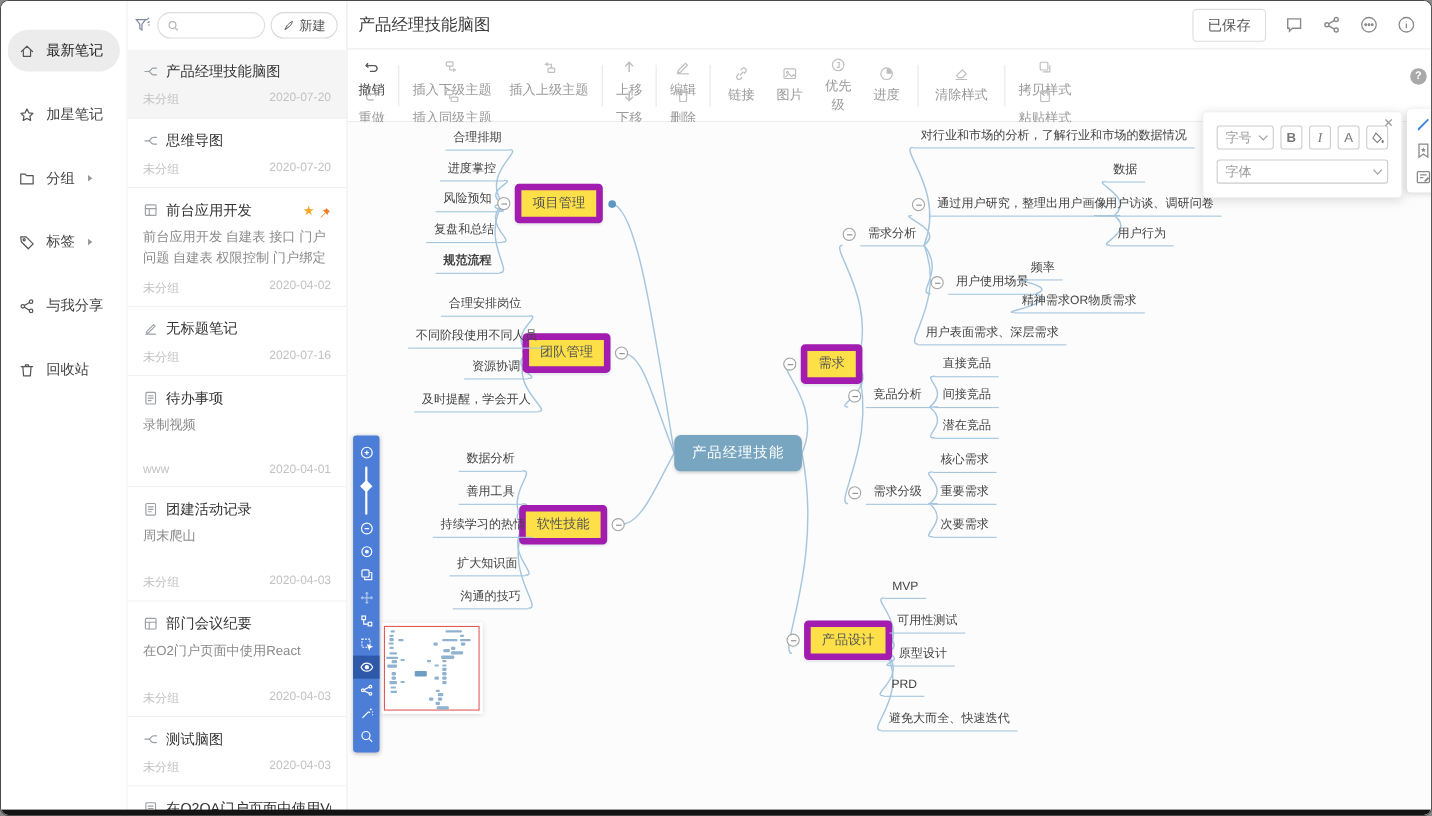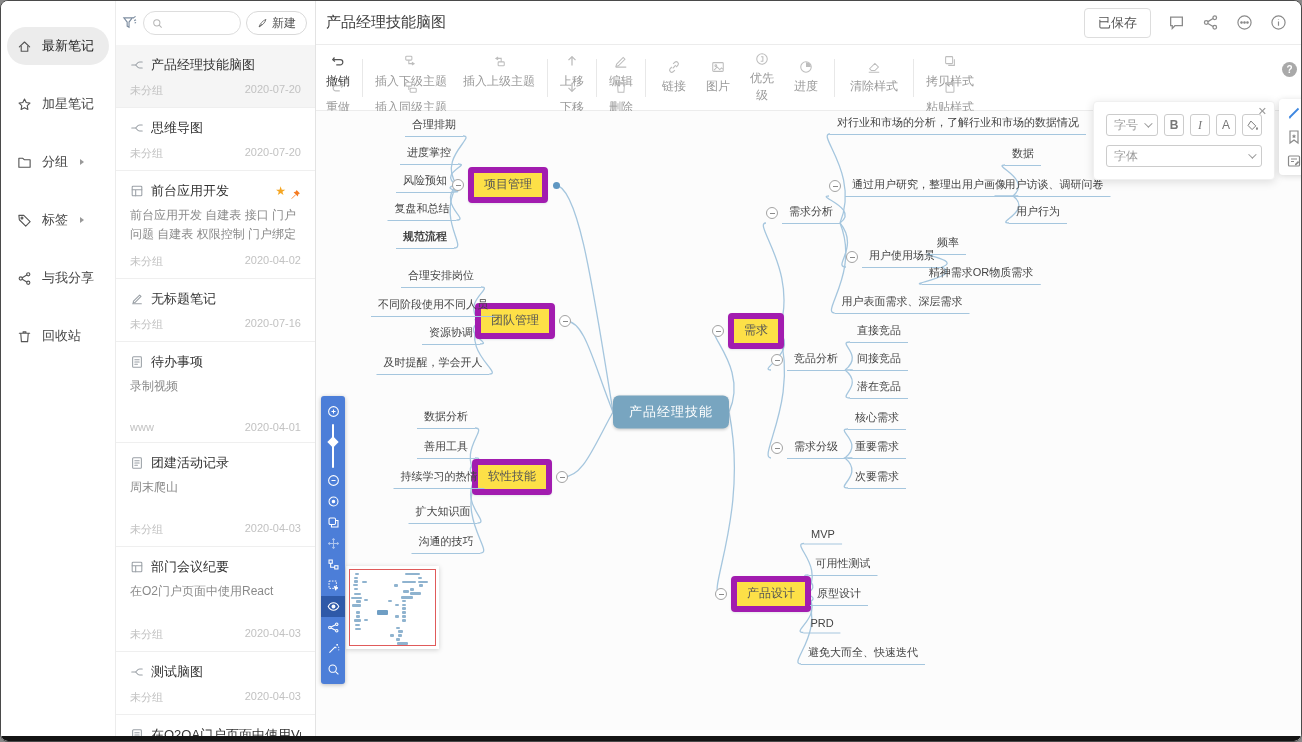--- a/index.html
+++ b/index.html
@@ -823,21 +823,21 @@
         </div>
         <div class="mm-node text" style="left: 561px; top: 308px;">
           <span class="mm-label">核心需求</span>
         </div>
         <div class="mm-node text" style="left: 561px; top: 337px;">
           <span class="mm-label">重要需求</span>
         </div>
         <div class="mm-node text" style="left: 561px; top: 367px;">
           <span class="mm-label">次要需求</span>
         </div>
-        <div class="mm-node box" style="left: 447px; top: 483px; text-align: center;">
+        <div class="mm-node box" style="left: 447px; top: 471px; text-align: center;">
           <span class="expander"></span>
           <span class="mm-label">产品设计</span>
         </div>
         <div class="mm-node text" style="left: 507px; top: 424px;">
           <span class="mm-label">MVP</span>
         </div>
         <div class="mm-node text" style="left: 527px; top: 454px;">
           <span class="mm-label">可用性测试</span>
         </div>
         <div class="mm-node text" style="left: 523px; top: 484px;">

